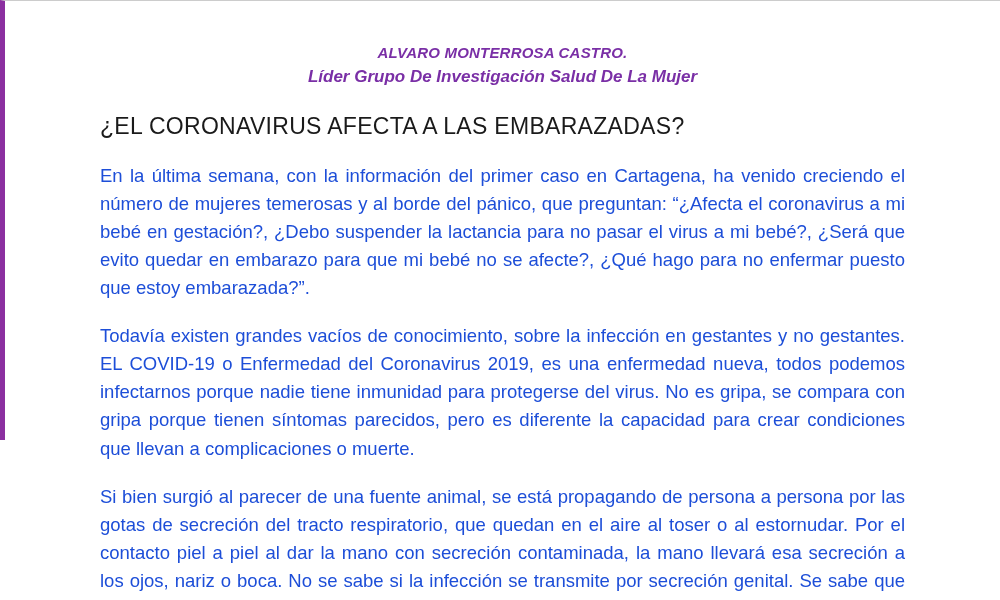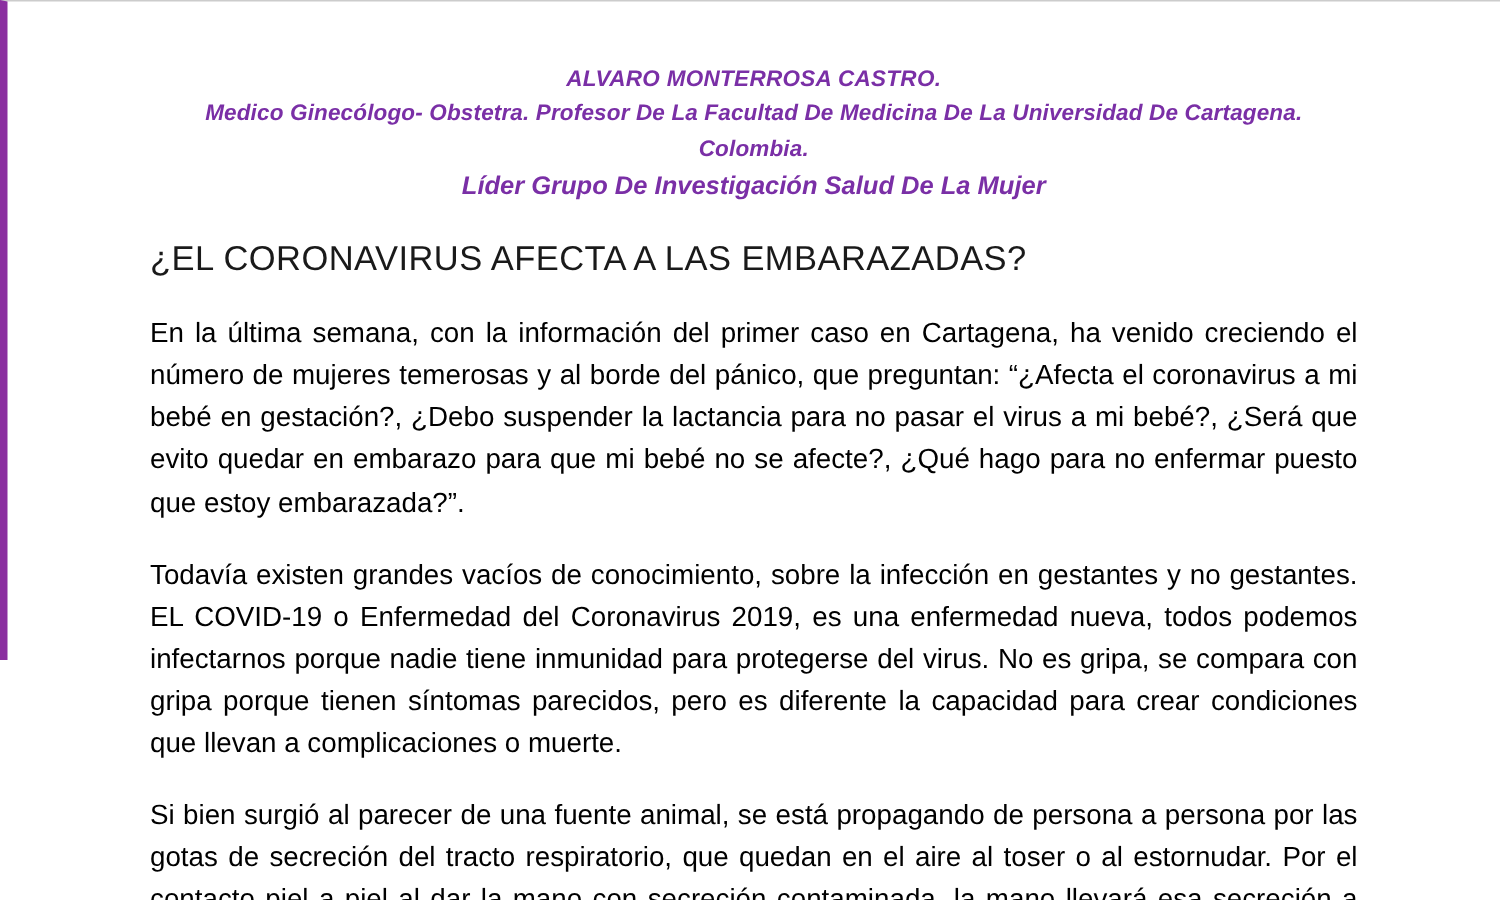--- a/index.html
+++ b/index.html
@@ -50,31 +50,30 @@
     color: #1a1a1a;
     margin: 22px 0 22px 0;
     letter-spacing: 0.3px;
   }
   .para {
     font-size: 18.5px;
     line-height: 1.52;
     text-align: justify;
     text-justify: inter-word;
     margin: 0 0 20px 0;
-    color: #000000;
+    color: #1d4ed8;
   }
 </style>
 </head>
 <body>
 
 <div class="page">
 
   <div class="byline">
     <div class="byline-line1">ALVARO MONTERROSA CASTRO.</div>
-    <div class="byline-line2">Medico Ginecólogo- Obstetra.  Profesor De La Facultad De Medicina De La Universidad De Cartagena. Colombia.</div>
     <div class="byline-line3">Líder Grupo De Investigación Salud De La Mujer</div>
   </div>
 
   <h1 class="doc-title">¿EL CORONAVIRUS AFECTA A LAS EMBARAZADAS?</h1>
 
   <p class="para">En la última semana, con la información del primer caso en Cartagena, ha venido creciendo el número de mujeres temerosas y al borde del pánico, que preguntan: “¿Afecta el coronavirus a mi bebé en gestación?, ¿Debo suspender la lactancia para no pasar el virus a mi bebé?, ¿Será que evito quedar en embarazo para que mi bebé no se afecte?, ¿Qué hago para no enfermar puesto que estoy embarazada?”.</p>
   <p class="para">Todavía existen grandes vacíos de conocimiento, sobre la infección en gestantes y no gestantes. EL COVID-19 o Enfermedad del Coronavirus 2019, es una enfermedad nueva, todos podemos infectarnos porque nadie tiene inmunidad para protegerse del virus. No es gripa, se compara con gripa porque tienen síntomas parecidos, pero es diferente la capacidad para crear condiciones que llevan a complicaciones o muerte.</p>
   <p class="para">Si bien surgió al parecer de una fuente animal, se está propagando de persona a persona por las gotas de secreción del tracto respiratorio, que quedan en el aire al toser o al estornudar. Por el contacto piel a piel al dar la mano con secreción contaminada, la mano llevará esa secreción a los ojos, nariz o boca. No se sabe si la infección se transmite por secreción genital. Se sabe que existen poblaciones de riesgo: las de edad avanzada y las debilitadas por enfermedades crónicas.</p>
 
 </div>

